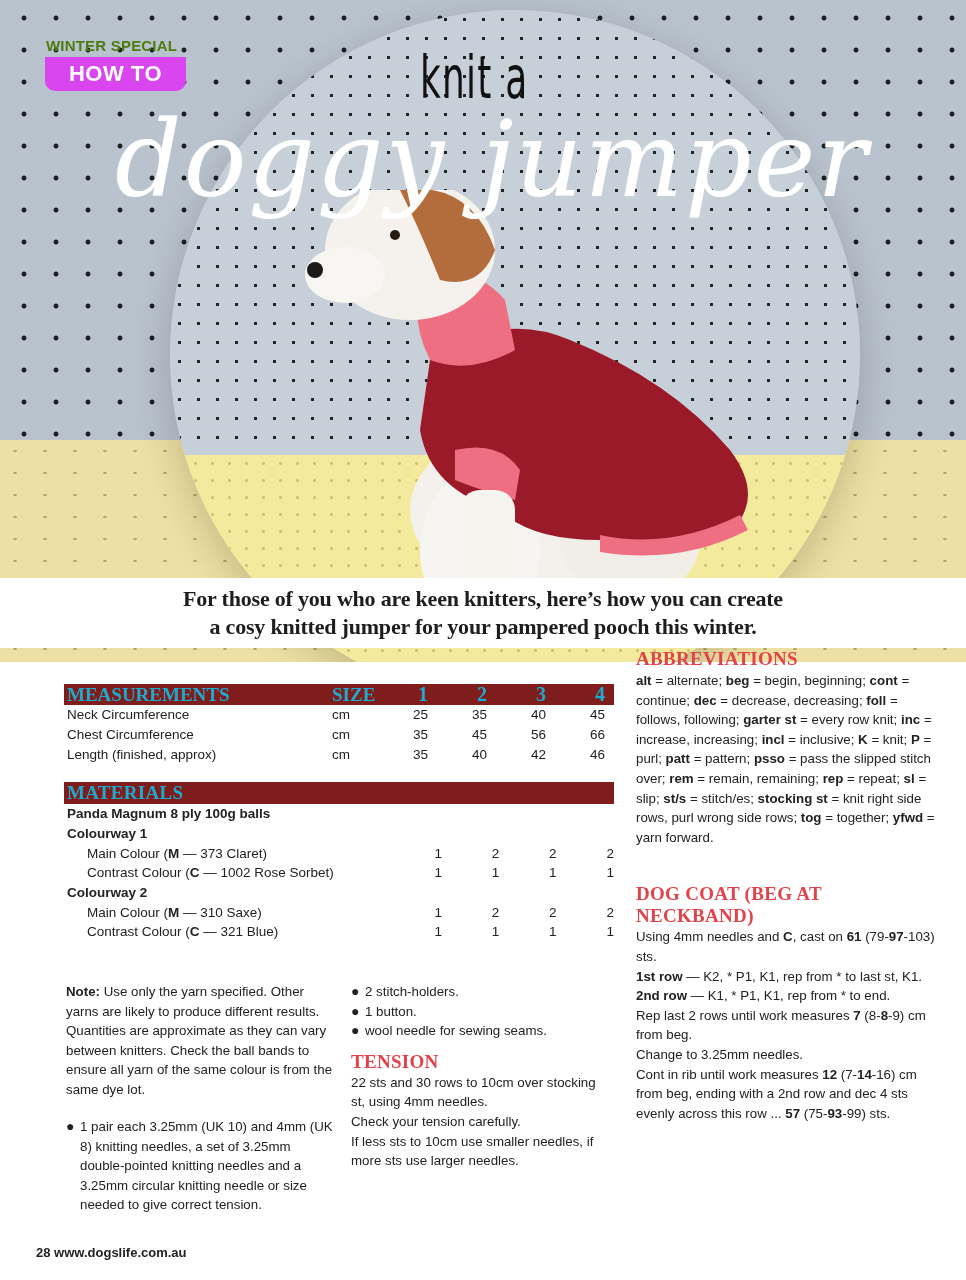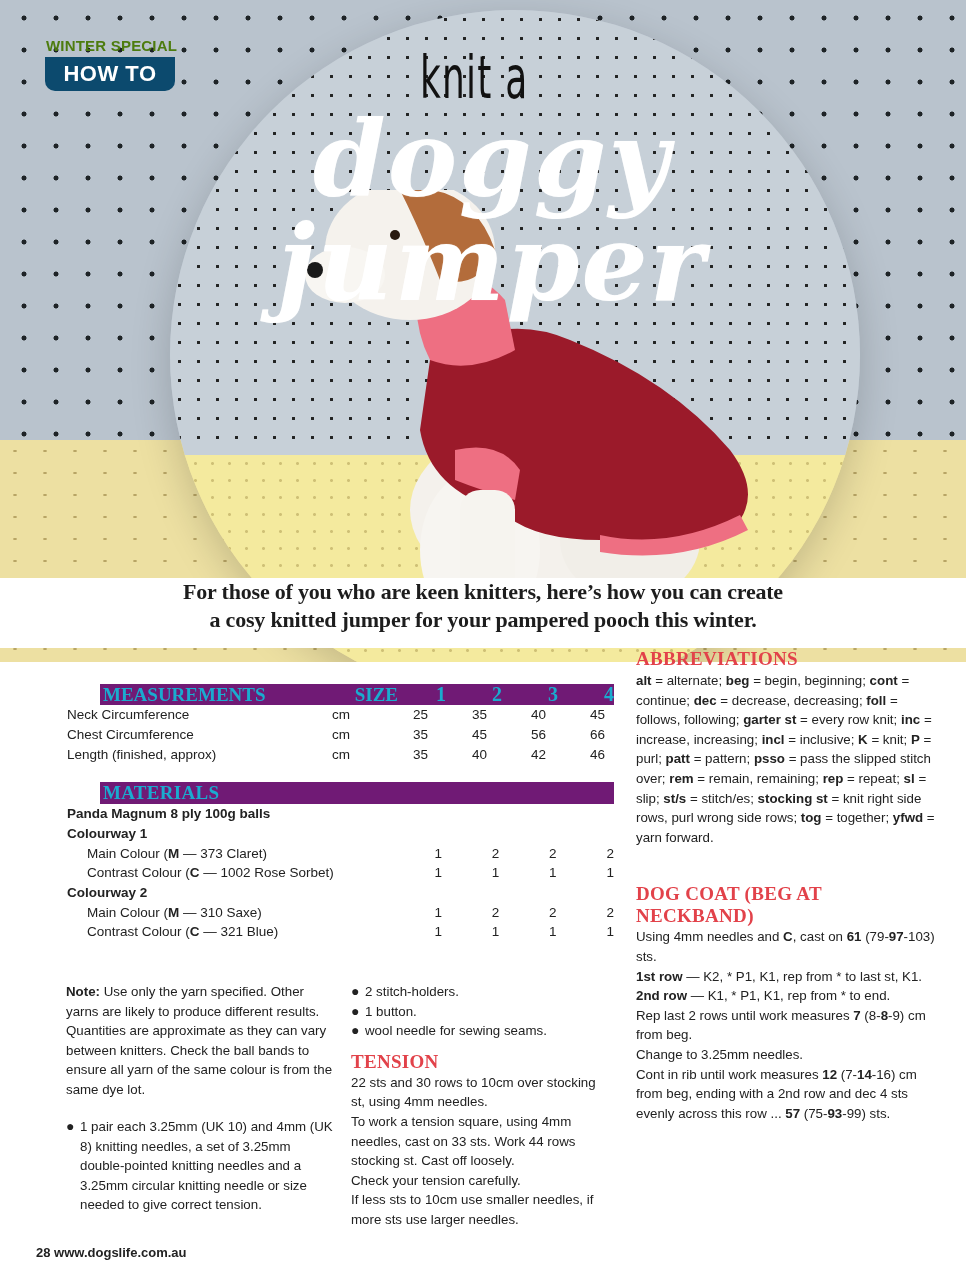--- a/index.html
+++ b/index.html
@@ -38,50 +38,50 @@
     background-image: radial-gradient(circle, #cfc076 1.2px, transparent 1.7px);
     background-size: 17px 17px;
   }
   .dog { position: absolute; left: 100px; top: 180px; width: 560px; height: 420px; }
 
   .kicker {
     position: absolute; left: 46px; top: 37px; color: #4d7c0f; font-weight: 700; font-size: 15px;
     letter-spacing: 0.2px; font-family: "Liberation Sans", sans-serif;
   }
   .howto {
-    position: absolute; left: 45px; top: 57px; width: 130px; height: 34px; background: #0c4a6e;
+    position: absolute; left: 45px; top: 57px; width: 141px; height: 34px; background: #d946ef;
     border-radius: 0 0 10px 10px; color: #fff; font-weight: 700; font-size: 22px;
     display: flex; align-items: center; justify-content: center; letter-spacing: 0.5px;
   }
   .title-small {
     position: absolute; left: 420px; top: 44px; font-family: "DejaVu Sans", sans-serif;
     font-size: 58px; color: #111; transform: scaleX(0.62); transform-origin: left top;
     letter-spacing: 2px; font-weight: 400;
   }
   .title-big {
     position: absolute; left: 102px; top: 108px; width: 780px; text-align: center;
-    font-family: "DejaVu Serif", serif; font-style: italic; font-weight: 700;
+    font-family: "DejaVu Serif", serif; font-style: italic; font-weight: 400;
     font-size: 104px; color: #ffffff; letter-spacing: 2px; line-height: 1;
     text-shadow: 0 0 1px rgba(255,255,255,0.5);
   }
 
   .intro-band {
     position: absolute; left: 0; top: 578px; width: 966px; height: 70px; background: #ffffff;
-    display: flex; flex-direction: column; align-items: center; 
+    display: flex; flex-direction: column; align-items: center; justify-content: center;
   }
   .intro-band p {
     font-family: "Liberation Serif", serif; font-weight: 700; font-size: 22px; color: #1d1d1d;
     line-height: 28px; text-align: center; letter-spacing: -0.2px;
   }
 
   
   .sec-head {
     font-family: "Liberation Serif", serif; font-weight: 700; font-size: 19px; letter-spacing: 0.3px;
   }
-  .blue-bar { background: #701a75; color: #1aabcf; margin-left: 36px; }
+  .blue-bar { background: #7f1d1d; color: #1aabcf; }
   .red { color: #e2424a; }
 
   .meas { position: absolute; left: 64px; top: 684px; width: 550px; }
   .row { display: flex; align-items: center; height: 19.7px; font-size: 13.5px; color: #222; }
   .row .lbl { width: 268px; padding-left: 3px; }
   .row .unit { width: 60px; text-align: left; }
   .row .v { width: 59px; text-align: right; }
   .row .v.first { width: 36px; }
   .head-row { height: 21px; }
   .head-row .lbl, .head-row .unit, .head-row .v { font-family: "Liberation Serif", serif; font-weight: 700; font-size: 19px; color: #1aabcf; }
@@ -241,21 +241,20 @@
   <div class="bullet">
     <span class="dot">●</span>
     <span>1 button.</span>
   </div>
   <div class="bullet">
     <span class="dot">●</span>
     <span>wool needle for sewing seams.</span>
   </div>
   <div class="sec-head red tension-h">TENSION</div>
   <div>22 sts and 30 rows to 10cm over stocking st, using 4mm needles.</div>
-  <div>To work a tension square, using 4mm needles, cast on 33 sts. Work 44 rows stocking st. Cast off loosely.</div>
   <div>Check your tension carefully.</div>
   <div>If less sts to 10cm use smaller needles, if more sts use larger needles.</div>
 </div>
 
 <div class="col3 col-text">
   <div class="sec-head red">ABBREVIATIONS</div>
   <div style="margin-top:1px;">
     <span class="b">alt</span><span> = alternate; </span><span class="b">beg</span><span> = begin, beginning; </span><span class="b">cont</span><span> = continue; </span><span class="b">dec</span><span> = decrease, decreasing; </span><span class="b">foll</span><span> = follows, following; </span><span class="b">garter st</span><span> = every row knit; </span><span class="b">inc</span><span> = increase, increasing; </span><span class="b">incl</span><span> = inclusive; </span><span class="b">K</span><span> = knit; </span><span class="b">P</span><span> = purl; </span><span class="b">patt</span><span> = pattern; </span><span class="b">psso</span><span> = pass the slipped stitch over; </span><span class="b">rem</span><span> = remain, remaining; </span><span class="b">rep</span><span> = repeat; </span><span class="b">sl</span><span> = slip;  </span><span class="b">st/s</span><span> = stitch/es; </span><span class="b">stocking st</span><span> = knit right side rows, purl wrong side rows; </span><span class="b">tog</span><span> = together; </span><span class="b">yfwd</span><span> = yarn forward.</span>
   </div>
 

